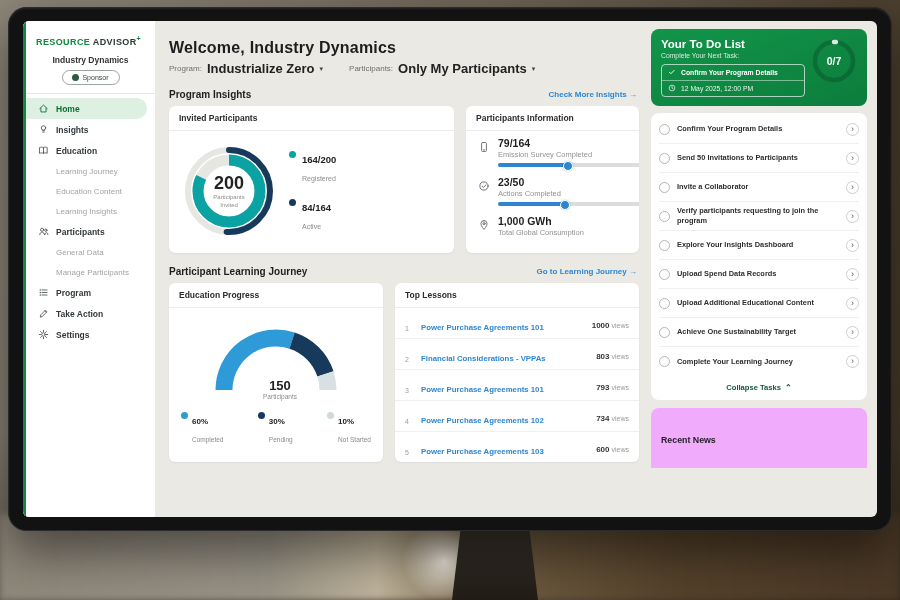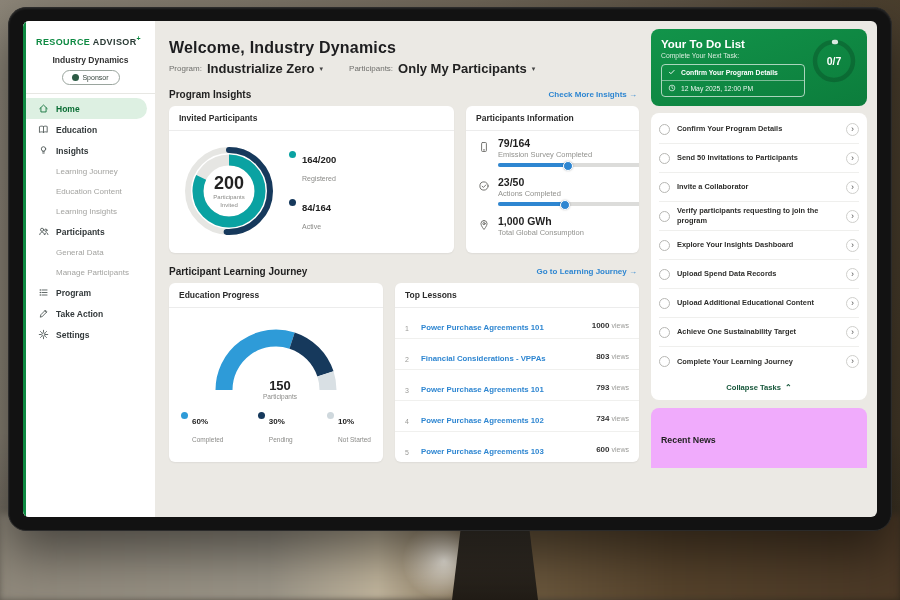--- a/index.html
+++ b/index.html
@@ -165,34 +165,34 @@
               <svg viewBox="0 0 14 14">
                 <path class="si" d="M2.2 7.2L7 2.6l4.8 4.6"></path>
                 <path class="si" d="M3.7 6.4v5h6.6v-5"></path>
               </svg>
             </span>
           <span>Home</span>
         </div>
         <div class="nav-item">
           <span class="nicon">
               <svg viewBox="0 0 14 14">
+                <circle class="si" cx="7" cy="5" r="2.8"></circle>
+                <path class="si" d="M5.8 8.6h2.4M6.1 10.3h1.8"></path>
+              </svg>
+            </span>
+          <span>Insights</span>
+        </div>
+        <div class="nav-item">
+          <span class="nicon">
+              <svg viewBox="0 0 14 14">
                 <path class="si" d="M2.3 3.2C3.8 2.5 5.7 2.5 7 3.4c1.3-.9 3.2-.9 4.7-.2v7.3c-1.5-.7-3.4-.7-4.7.2-1.3-.9-3.2-.9-4.7-.2z"></path>
                 <path class="si" d="M7 3.4v7.3"></path>
               </svg>
             </span>
           <span>Education</span>
-        </div>
-        <div class="nav-item">
-          <span class="nicon">
-              <svg viewBox="0 0 14 14">
-                <circle class="si" cx="7" cy="5" r="2.8"></circle>
-                <path class="si" d="M5.8 8.6h2.4M6.1 10.3h1.8"></path>
-              </svg>
-            </span>
-          <span>Insights</span>
         </div>
         <div class="nav-sub">
             <span>Learning Journey</span>
           </div>
         <div class="nav-sub">
             <span>Education Content</span>
           </div>
         <div class="nav-sub">
             <span>Learning Insights</span>
           </div>

